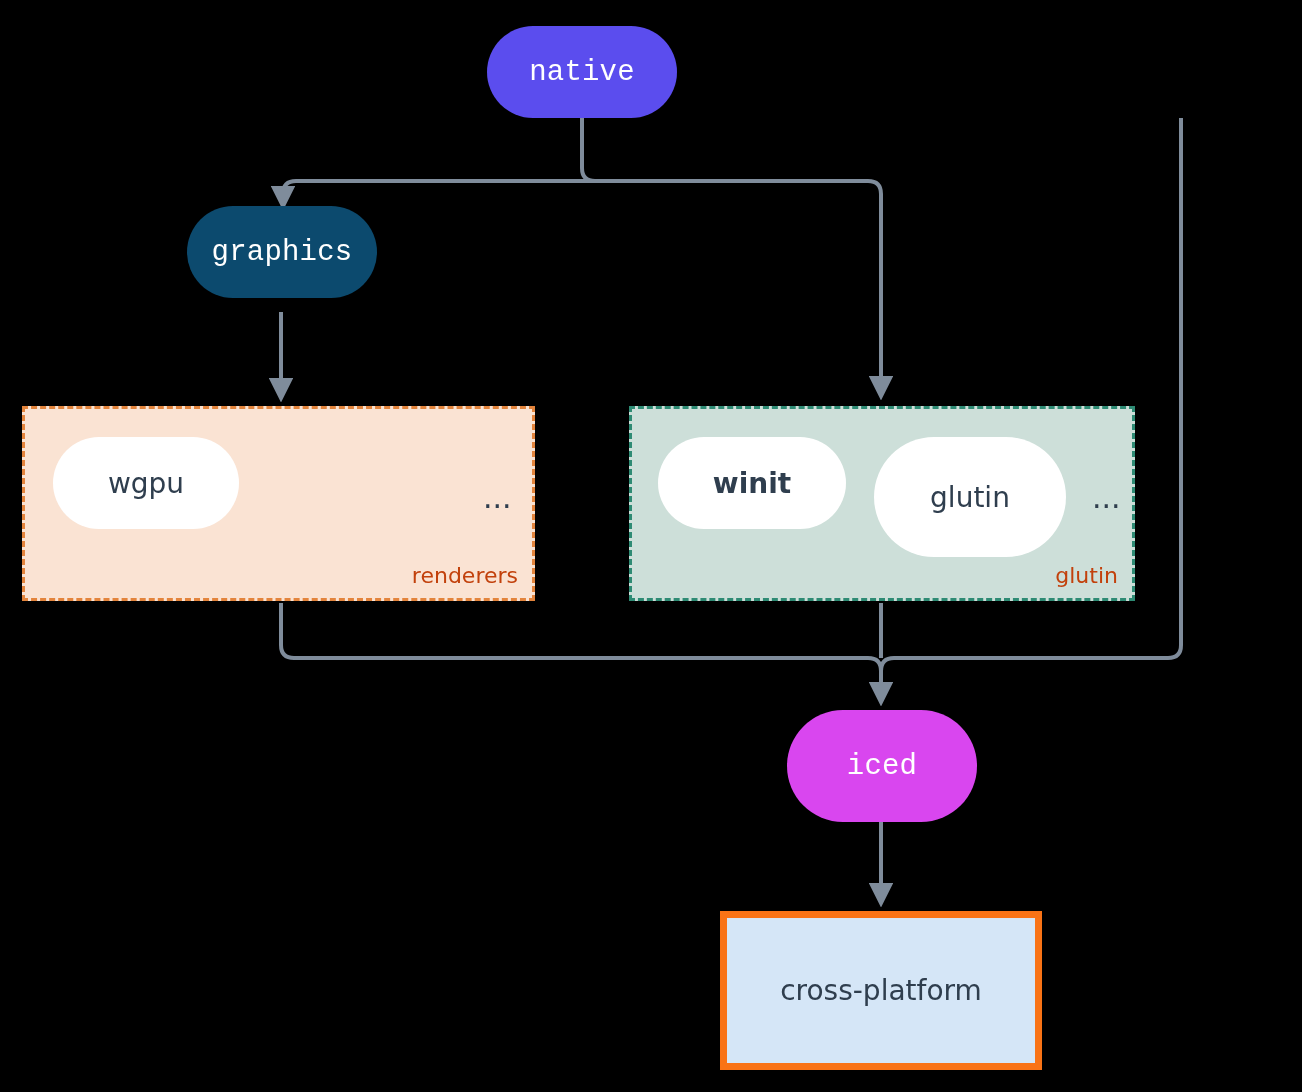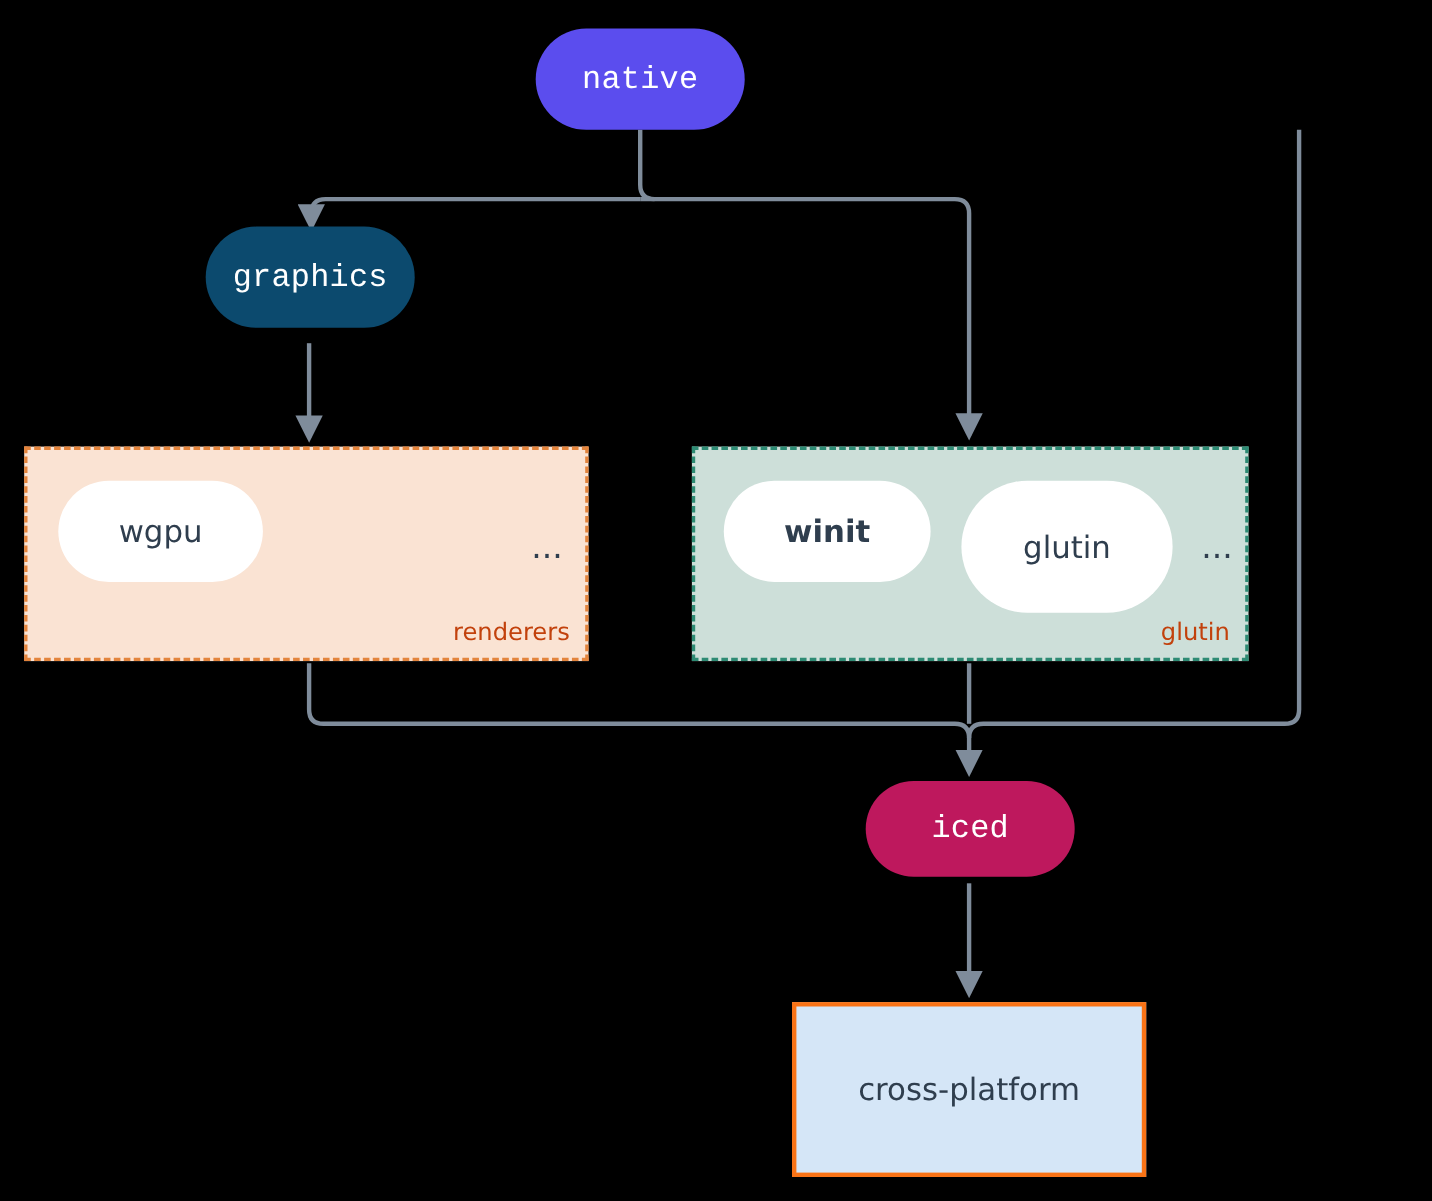--- a/index.html
+++ b/index.html
@@ -48,22 +48,22 @@
     width: 190px; height: 92px;
     background: #5B4DEE;
   }
   .node-graphics {
     left: 187px; top: 206px;
     width: 190px; height: 92px;
     background: #0c4a6e;
   }
   .node-iced {
     left: 787px; top: 710px;
-    width: 190px; height: 87px;
-    background: #be185d;
+    width: 190px; height: 112px;
+    background: #d946ef;
   }
   
   .group {
     position: absolute;
     box-sizing: border-box;
   }
   .group-renderers {
     left: 22px; top: 406px;
     width: 513px; height: 195px;
     background: #FAE3D3;
@@ -105,21 +105,21 @@
   .dots-rend   { left: 458px; top: 74px; }
   .leaf-winit  { left: 26px;  top: 28px; width: 188px; height: 92px; font-weight: bold; }
   .leaf-glutin { left: 242px; top: 28px; width: 192px; height: 120px; }
   .dots-shell  { left: 460px; top: 74px; }
   
   .node-app {
     position: absolute;
     left: 720px; top: 911px;
     width: 322px; height: 159px;
     background: #D5E6F7;
-    border: 4px solid #f97316;
+    border: 7px solid #f97316;
     box-sizing: border-box;
     display: flex;
     flex-direction: column;
     align-items: center;
     justify-content: center;
     color: #2F3E4E;
     font-size: 28px;
     line-height: 1.75;
   }
   .app-line { display: block; }

